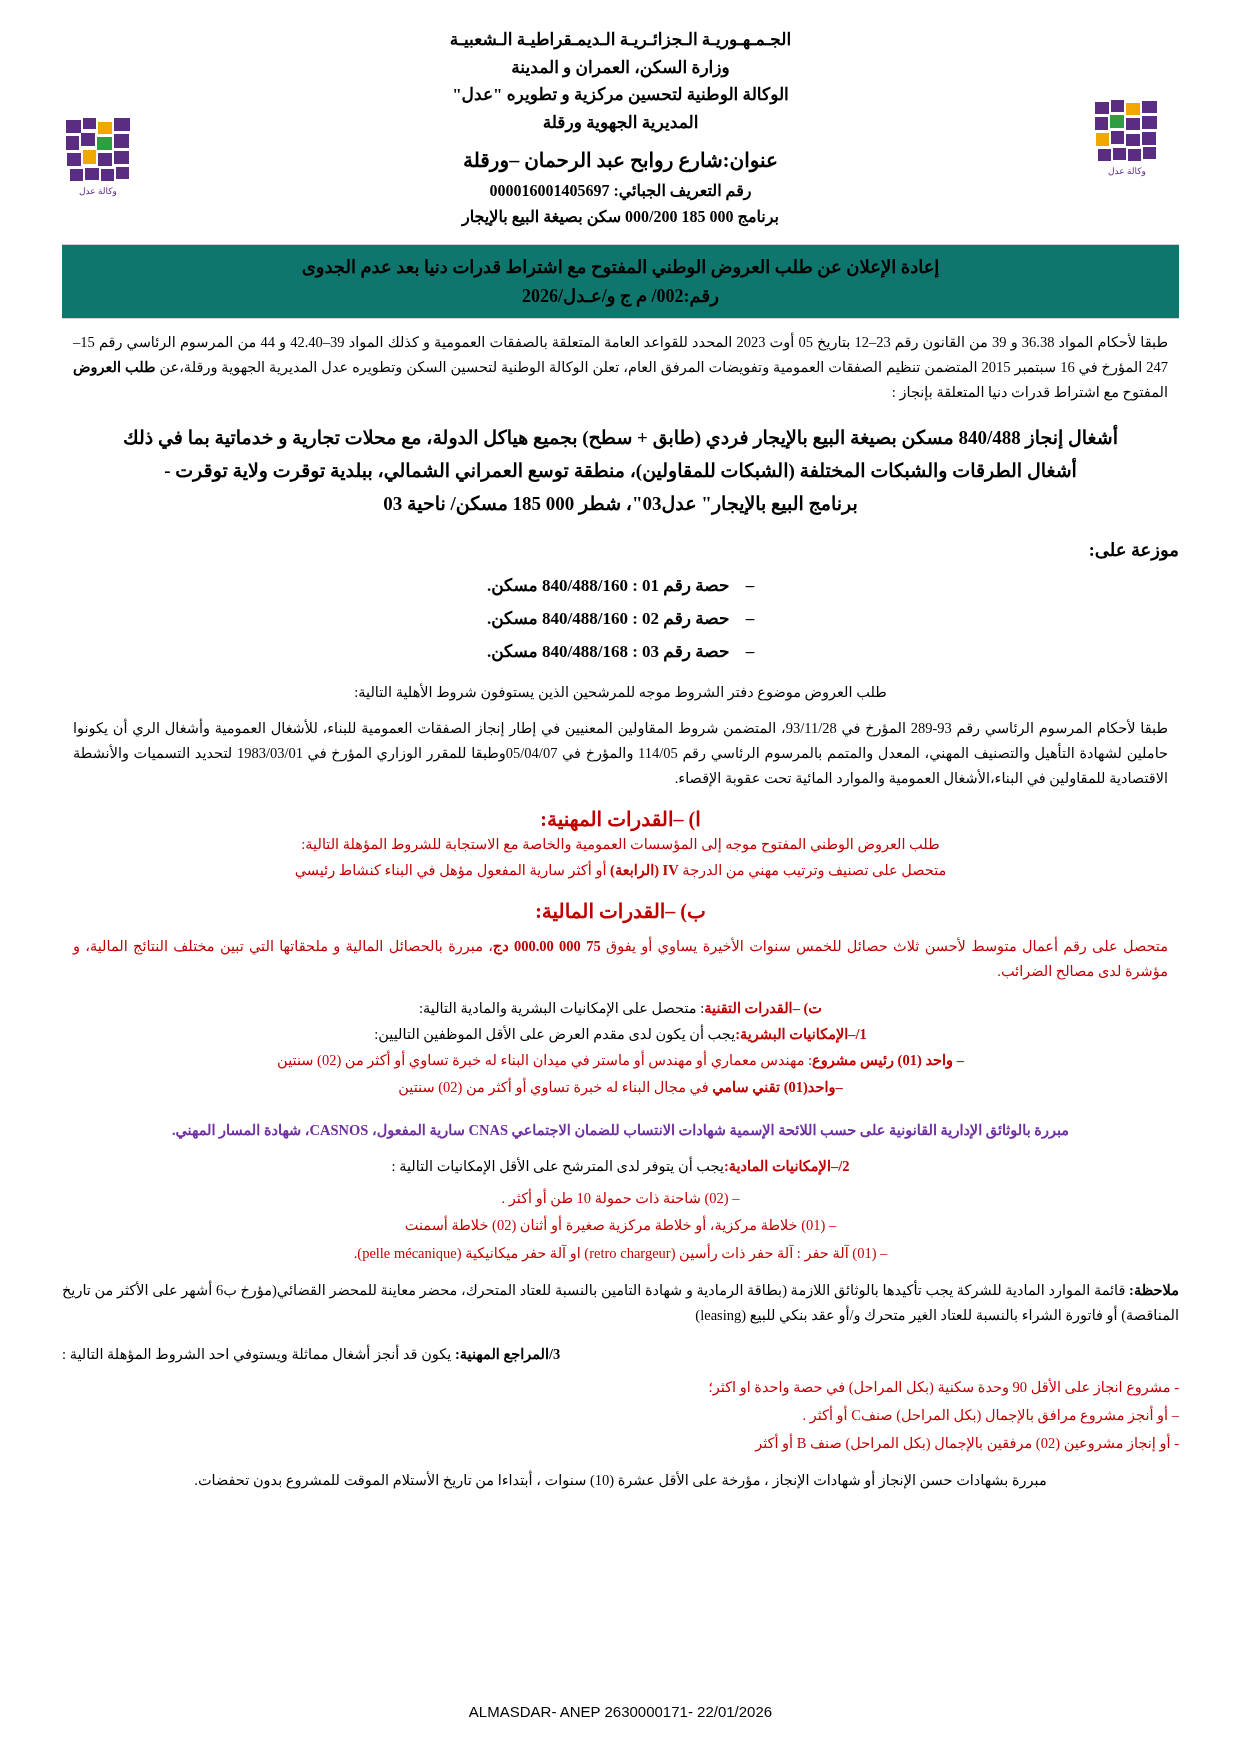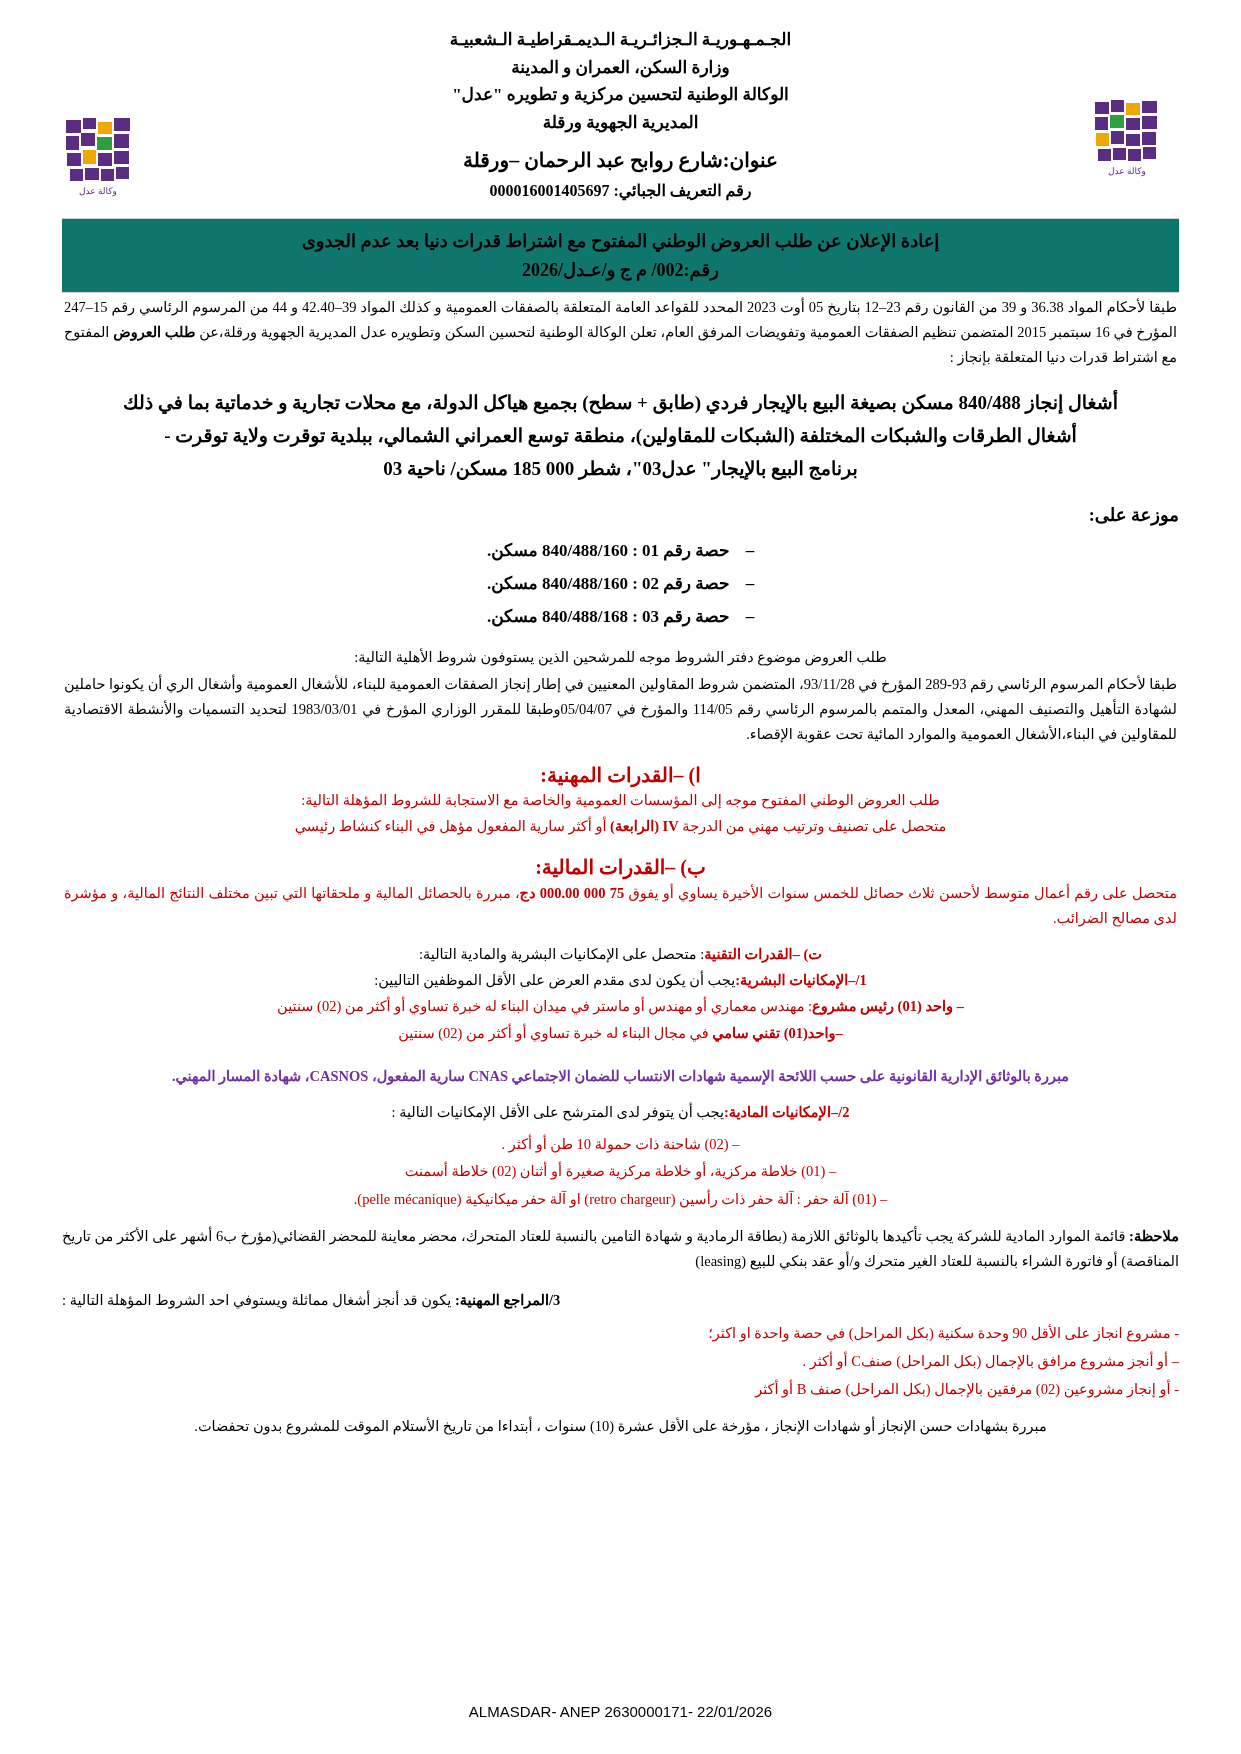--- a/index.html
+++ b/index.html
@@ -79,21 +79,21 @@
   .title-band .t2 {
     font-weight: bold;
     font-size: 18px;
     margin-top: 4px;
   }
   
   p.j {
     text-align: justify;
     font-size: 14.5px;
     line-height: 1.72;
-    margin: 2px;
+    margin: 11px;
   }
   .intro {
     margin-top: 12px;
   }
   .bold { font-weight: bold; }
   .red { color: #c00000; }
   .purple { color: #7030a0; }
   .big-block {
     text-align: center;
     font-weight: bold;
@@ -243,20 +243,21 @@
       </svg>
     </div>
 
     <div class="header-lines">
       <div class="hline sp">الجـمـهـوريـة الـجزائـريـة الـديمـقراطيـة الـشعبيـة</div>
       <div class="hline">وزارة السكن، العمران و المدينة</div>
       <div class="hline">الوكالة الوطنية لتحسين مركزية و تطويره "عدل"</div>
       <div class="hline">المديرية الجهوية ورقلة</div>
       <div class="addr">عنوان:شارع روابح عبد الرحمان –ورقلة</div>
       <div class="fiscal">رقم التعريف الجبائي:  000016001405697</div>
+      <div class="program">برنامج 000 185 000/200 سكن بصيغة البيع بالإيجار</div>
     </div>
   </div>
 
   <div class="title-band">
     <div class="t1">إعادة الإعلان عن طلب العروض الوطني المفتوح مع اشتراط قدرات دنيا بعد عدم الجدوى</div>
     <div class="t2">رقم:002/ م ج و/عـدل/2026</div>
   </div>
 
   <p class="j intro">
     <span>طبقا لأحكام المواد 36.38 و 39 من القانون رقم 23–12 بتاريخ 05 أوت 2023 المحدد للقواعد العامة المتعلقة بالصفقات العمومية و كذلك  المواد 39–42.40 و 44 من المرسوم الرئاسي رقم 15–247 المؤرخ في 16 سبتمبر 2015 المتضمن تنظيم الصفقات العمومية وتفويضات المرفق العام، تعلن الوكالة الوطنية لتحسين السكن وتطويره عدل المديرية الجهوية ورقلة،عن </span><span class="bold">طلب العروض</span><span> المفتوح مع اشتراط قدرات دنيا المتعلقة بإنجاز :</span>

